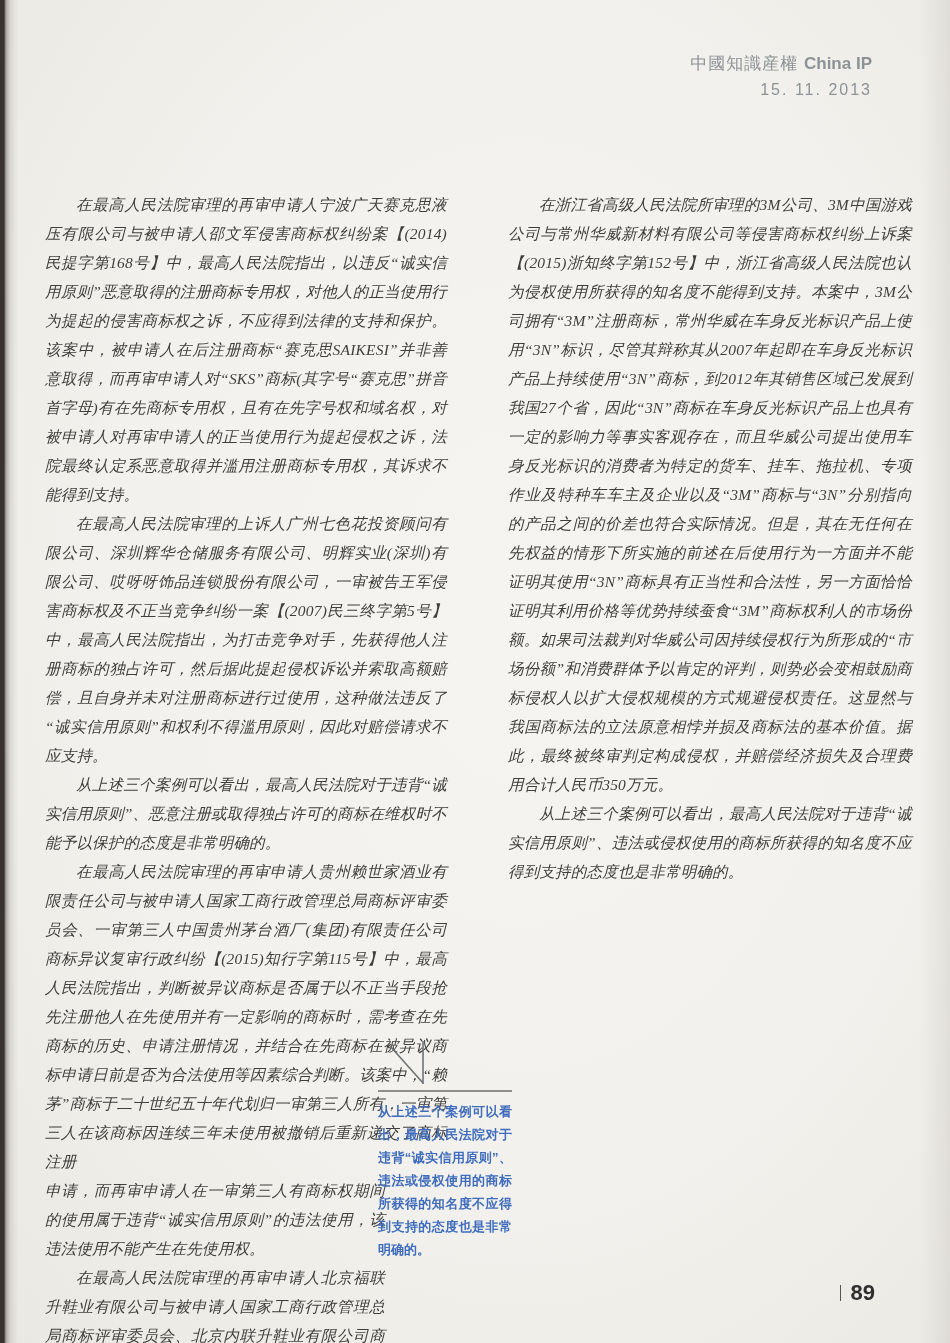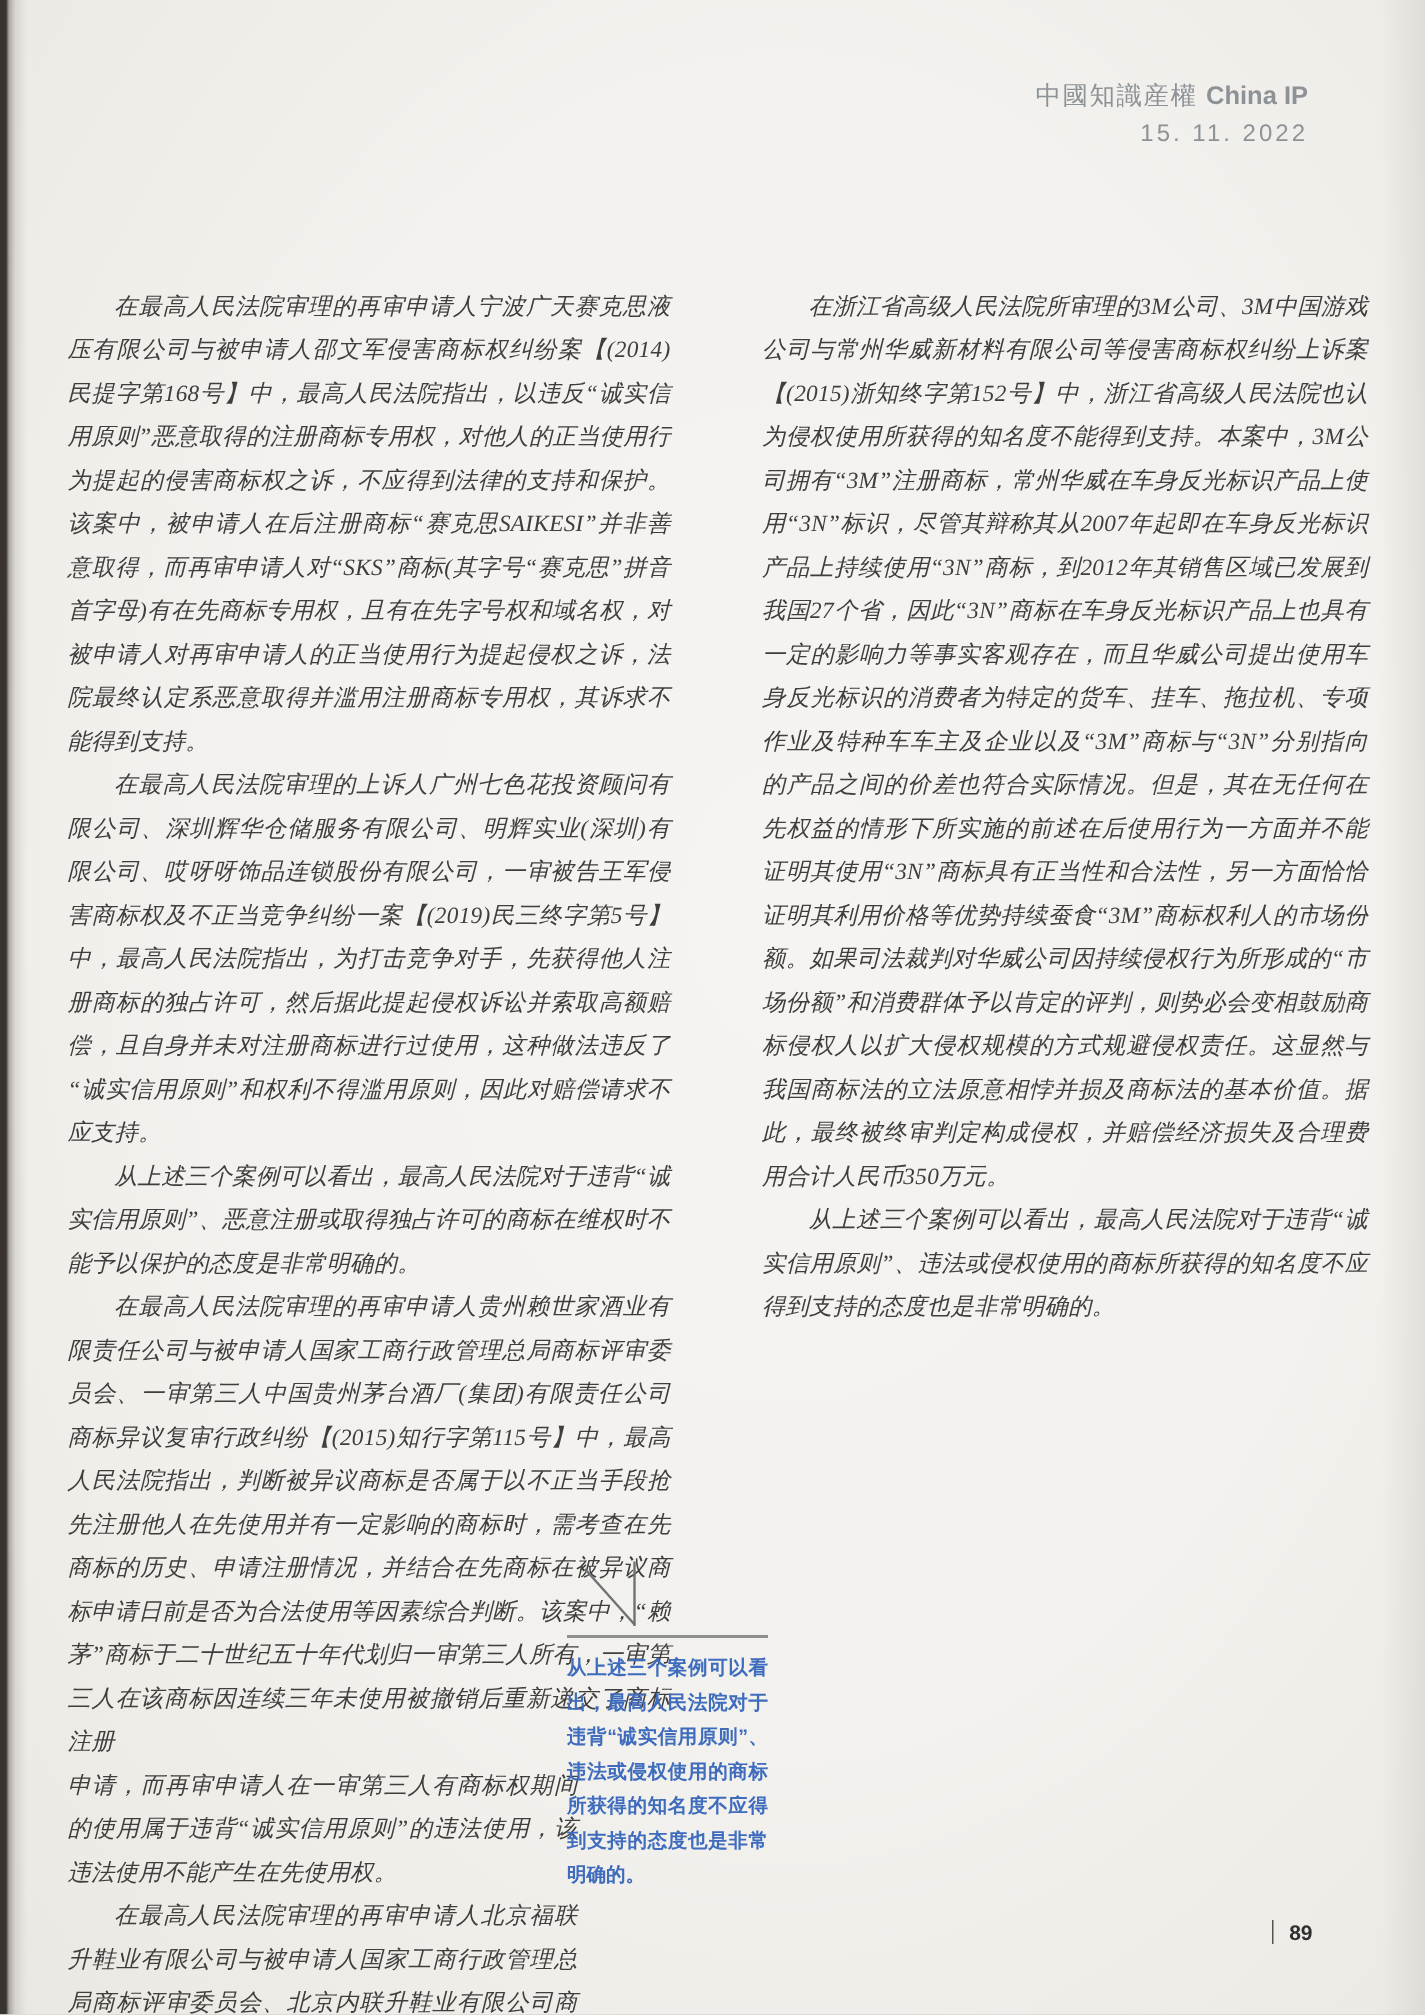--- a/index.html
+++ b/index.html
@@ -45,46 +45,46 @@
   .callout .rule{border-top:2px solid #8f8f8c;margin:2px 0 8px 0;}
   .callout .quote{
     margin:0;
     font-family:"Liberation Sans","DejaVu Sans",sans-serif;
     font-weight:bold;font-size:13px;line-height:23px;
     text-align:justify;color:#3f6cbd;
   }
   .folio{
     position:absolute;top:1280px;right:75px;
     font-family:"Liberation Sans","DejaVu Sans",sans-serif;
-    font-size:14px;font-weight:bold;color:#2f2f2f;
+    font-size:22px;font-weight:bold;color:#2f2f2f;
     display:flex;align-items:center;gap:10px;
   }
   .folio .bar{display:inline-block;width:1px;height:16px;background:#555;}
   
   .scan-shade{position:absolute;right:0;top:0;width:30px;height:100%;
     background:linear-gradient(to left,rgba(180,176,168,.25),rgba(180,176,168,0));}
 </style>
 </head>
 <body>
 
 <div class="page">
   <div class="binding-edge"></div>
   <div class="scan-shade"></div>
 
   <header class="masthead">
     <div class="title-line">
       <span>中國知識産權</span>
       <span class="en">China IP</span>
     </div>
-    <div class="date-line">15. 11. 2022</div>
+    <div class="date-line">15. 11. 2013</div>
   </header>
 
   <section class="col col-left">
     <p class="indent">在最高人民法院审理的再审申请人宁波广天赛克思液压有限公司与被申请人邵文军侵害商标权纠纷案【(2014)民提字第168号】中，最高人民法院指出，以违反“诚实信用原则”恶意取得的注册商标专用权，对他人的正当使用行为提起的侵害商标权之诉，不应得到法律的支持和保护。该案中，被申请人在后注册商标“赛克思SAIKESI”并非善意取得，而再审申请人对“SKS”商标(其字号“赛克思”拼音首字母)有在先商标专用权，且有在先字号权和域名权，对被申请人对再审申请人的正当使用行为提起侵权之诉，法院最终认定系恶意取得并滥用注册商标专用权，其诉求不能得到支持。</p>
-    <p class="indent">在最高人民法院审理的上诉人广州七色花投资顾问有限公司、深圳辉华仓储服务有限公司、明辉实业(深圳)有限公司、哎呀呀饰品连锁股份有限公司，一审被告王军侵害商标权及不正当竞争纠纷一案【(2019)民三终字第5号】中，最高人民法院指出，为打击竞争对手，先获得他人注册商标的独占许可，然后据此提起侵权诉讼并索取高额赔偿，且自身并未对注册商标进行过使用，这种做法违反了“诚实信用原则”和权利不得滥用原则，因此对赔偿请求不应支持。</p>
+    <p class="indent">在最高人民法院审理的上诉人广州七色花投资顾问有限公司、深圳辉华仓储服务有限公司、明辉实业(深圳)有限公司、哎呀呀饰品连锁股份有限公司，一审被告王军侵害商标权及不正当竞争纠纷一案【(2007)民三终字第5号】中，最高人民法院指出，为打击竞争对手，先获得他人注册商标的独占许可，然后据此提起侵权诉讼并索取高额赔偿，且自身并未对注册商标进行过使用，这种做法违反了“诚实信用原则”和权利不得滥用原则，因此对赔偿请求不应支持。</p>
     <p class="indent">从上述三个案例可以看出，最高人民法院对于违背“诚实信用原则”、恶意注册或取得独占许可的商标在维权时不能予以保护的态度是非常明确的。</p>
     <p class="indent">在最高人民法院审理的再审申请人贵州赖世家酒业有限责任公司与被申请人国家工商行政管理总局商标评审委员会、一审第三人中国贵州茅台酒厂(集团)有限责任公司商标异议复审行政纠纷【(2015)知行字第115号】中，最高人民法院指出，判断被异议商标是否属于以不正当手段抢先注册他人在先使用并有一定影响的商标时，需考查在先商标的历史、申请注册情况，并结合在先商标在被异议商标申请日前是否为合法使用等因素综合判断。该案中，“赖茅”商标于二十世纪五十年代划归一审第三人所有，一审第三人在该商标因连续三年未使用被撤销后重新递交了商标注册</p>
     <div class="narrow-block">
       <p>申请，而再审申请人在一审第三人有商标权期间的使用属于违背“诚实信用原则”的违法使用，该违法使用不能产生在先使用权。</p>
       <p class="indent">在最高人民法院审理的再审申请人北京福联升鞋业有限公司与被申请人国家工商行政管理总局商标评审委员会、北京内联升鞋业有限公司商标异议复审行政纠纷案</p>
     </div>
   </section>
 
   <aside class="callout">
     <div class="arrow-wrap">

